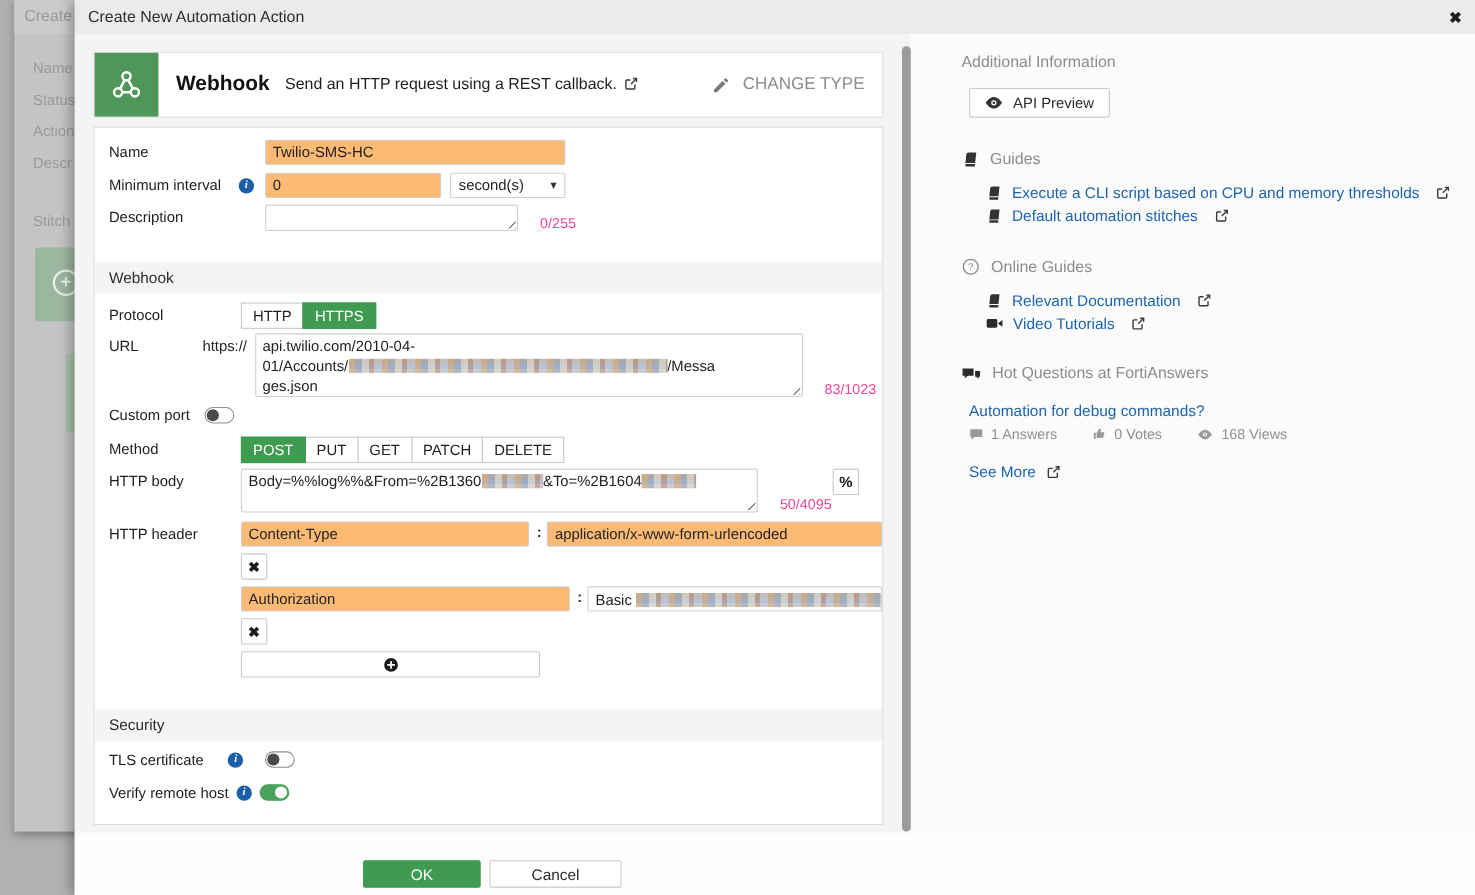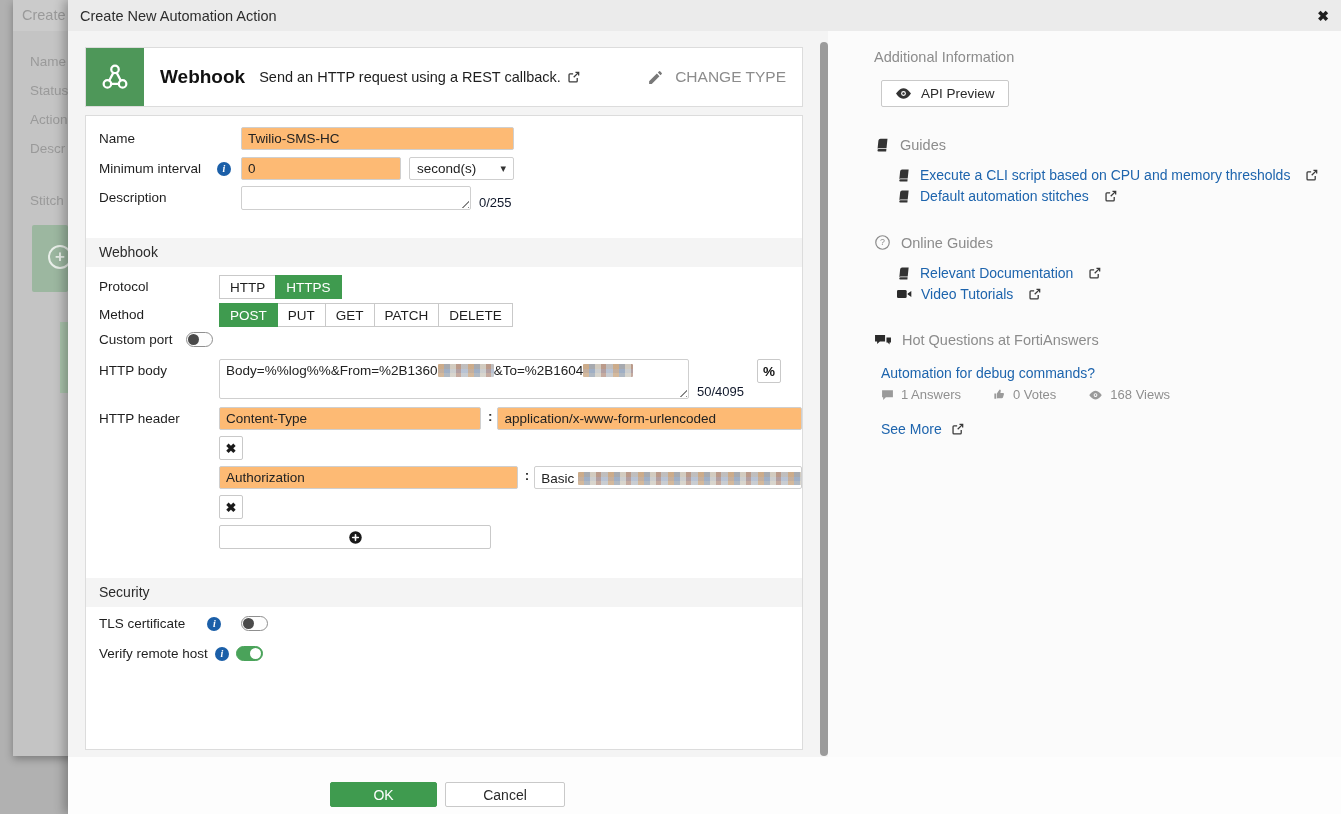--- a/index.html
+++ b/index.html
@@ -40,21 +40,21 @@
   .frow{display:flex;align-items:flex-start;margin-bottom:7px;padding-left:13px;font-size:13.5px;}
   .frow .lbl{width:142px;flex:none;padding-top:4px;color:#1e1e1e;display:flex;align-items:center;}
   .frow.wh .lbl{width:120px;}
   .frow.url .lbl{width:85px;}
   .inp{border:1px solid #cfcfcf;border-radius:2px;height:23px;padding:0 6px;font-family:"Liberation Sans",sans-serif;font-size:13.5px;color:#222;background:#fdba74;}
   .selbox{border:1px solid #cfcfcf;border-radius:2px;height:23px;margin-left:8px;width:105px;display:flex;align-items:center;padding:0 7px;background:#fff;cursor:pointer;}
   .selbox .caret{margin-left:auto;font-size:11px;color:#333;}
   .tbox{border:1px solid #cfcfcf;border-radius:2px;background:#fff;font-size:13.5px;color:#222;padding:2px 6px;position:relative;line-height:18px;white-space:nowrap;overflow:hidden;}
   .rsz{position:absolute;right:1px;bottom:1px;width:9px;height:9px;clip-path:polygon(100% 0,100% 100%,0 100%);background:repeating-linear-gradient(-45deg,#8a8a8a 0 1.3px,transparent 1.3px 4.2px);cursor:nwse-resize;}
   .boxwrap{display:flex;align-items:flex-end;}
-  .cnt{font-size:13px;color:#0f172a;margin-left:8px;white-space:nowrap;}
+  .cnt{font-size:13px;color:#ec4899;margin-left:20px;white-space:nowrap;}
   .section{background:#f4f4f4;height:29px;line-height:29px;padding-left:13px;font-size:14px;color:#2b2b2b;margin:28px 0 8px;}
   .seg{display:inline-flex;}
   .seg .sbtn{border:1px solid #c9c9c9;background:#fff;color:#1e1e1e;font-family:"Liberation Sans",sans-serif;font-size:13.5px;padding:3px 10px;margin-left:-1px;cursor:pointer;height:24px;}
   .seg .sbtn:first-child{margin-left:0;}
   .seg .sbtn.sel{background:var(--green);border-color:var(--green);color:#fff;position:relative;}
   .tog{width:27px;height:15px;border:1px solid #8f8f8f;border-radius:9px;background:#fdfdfd;position:relative;display:inline-block;cursor:pointer;flex:none;}
   .tog i{position:absolute;left:1px;top:1px;width:11px;height:11px;border-radius:50%;background:#4a4a4a;}
   .tog.on{background:var(--toggle-on);border-color:var(--toggle-on);}
   .tog.on i{left:auto;right:1px;background:#fff;}
   .info{display:inline-flex;align-items:center;justify-content:center;width:14px;height:14px;border-radius:50%;background:var(--info);color:#fff;font-size:10px;font-weight:bold;font-family:"Liberation Serif",serif;font-style:italic;flex:none;cursor:pointer;}
@@ -174,37 +174,50 @@
         <div class="section">Webhook</div>
 
         <div class="frow wh" style="margin-bottom:4px">
           <span class="lbl">Protocol</span>
           <div class="seg">
             <button class="sbtn">HTTP</button>
             <button class="sbtn sel">HTTPS</button>
           </div>
         </div>
 
+        <div class="frow url" style="margin-bottom:9px">
+          <span class="lbl">URL</span>
+          <span style="padding-top:4px;margin-right:7px">https://</span>
+          <div class="boxwrap">
+            <div class="tbox" style="width:498px;height:58px">
+              <div>api.twilio.com/2010-04-</div>
+              <div><span>01/Accounts/</span><span class="redact" style="width:290px"></span><span>/Messa</span></div>
+              <div>ges.json</div>
+              <span class="rsz"></span>
+            </div>
+            <span class="cnt">83/1023</span>
+          </div>
+        </div>
+
+        <div class="frow wh" style="margin-bottom:12px;align-items:center">
+          <span class="lbl" style="width:auto;padding-top:0;margin-right:13px">Custom port</span>
+          <span class="tog">
+              <i></i>
+            </span>
+        </div>
 
         <div class="frow wh" style="margin-bottom:5px">
           <span class="lbl">Method</span>
           <div class="seg">
             <button class="sbtn sel">POST</button>
             <button class="sbtn">PUT</button>
             <button class="sbtn">GET</button>
             <button class="sbtn">PATCH</button>
             <button class="sbtn">DELETE</button>
           </div>
-        </div>
-
-        <div class="frow wh" style="margin-bottom:12px;align-items:center">
-          <span class="lbl" style="width:auto;padding-top:0;margin-right:13px">Custom port</span>
-          <span class="tog">
-              <i></i>
-            </span>
         </div>
 
         <div class="frow wh" style="margin-bottom:8px">
           <span class="lbl">HTTP body</span>
           <div style="position:relative;width:562px;display:flex;align-items:flex-end">
             <div class="tbox" style="width:470px;height:40px">
               <span>Body=%%log%%&amp;From=%2B1360</span><span class="redact" style="width:56px"></span><span>&amp;To=%2B1604</span><span class="redact" style="width:50px"></span>
               <span class="rsz"></span>
             </div>
             <span class="cnt">50/4095</span>

